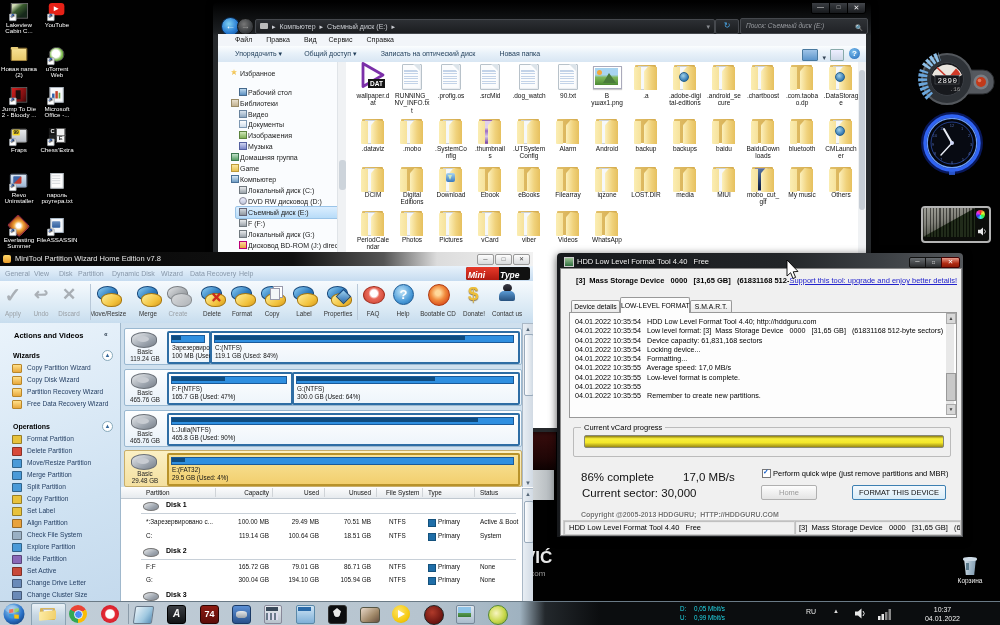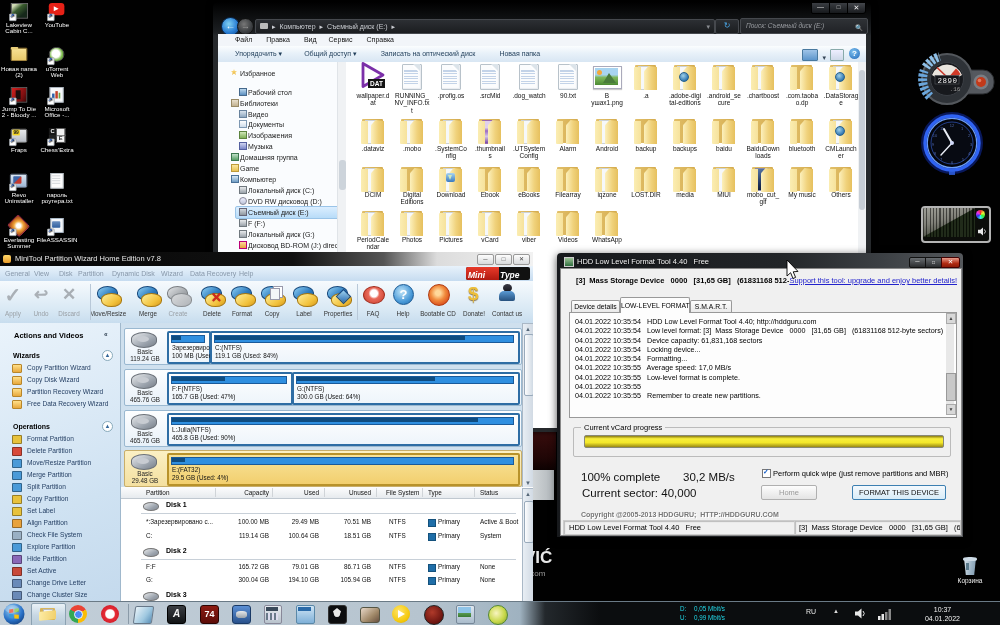--- a/index.html
+++ b/index.html
@@ -808,23 +808,23 @@
     <div class="abs" style="left:385px;top:44px;width:8px;height:102px;background:#e8e8e8;">
       <span class="abs" style="left:0;top:0;width:8px;height:9px;background:#d8d8d8;border:1px solid #aaa;font-size:5px;text-align:center;line-height:8px;color:#444;">▲</span>
       <span class="abs" style="left:0;bottom:0;width:8px;height:9px;background:#d8d8d8;border:1px solid #aaa;font-size:5px;text-align:center;line-height:8px;color:#444;">▼</span>
       <span class="abs" style="left:0;top:60px;width:8px;height:26px;background:#c8c8c8;border:1px solid #999;"></span>
     </div>
 
     <div class="abs" style="left:12px;top:158px;width:376px;height:28px;border:1px solid #bbb;border-radius:2px;"></div>
     <span class="abs" style="left:20px;top:154px;background:#f0f0f0;padding:0 3px;">Current vCard progress</span>
     <div class="abs" style="left:23px;top:166px;width:358px;height:11px;background:linear-gradient(#8a7a10,#f8ef3c 25%,#f4e82a 60%,#9a8a14);border:1px solid #887;border-radius:2px;"></div>
 
-    <span class="abs" style="left:20px;top:202px;font-size:11.5px;color:#111;">100% complete</span>
-    <span class="abs" style="left:122px;top:202px;font-size:11.5px;color:#111;">30,2 MB/s</span>
-    <span class="abs" style="left:21px;top:218px;font-size:11.5px;color:#111;">Current sector: 40,000</span>
+    <span class="abs" style="left:20px;top:202px;font-size:11.5px;color:#111;">86% complete</span>
+    <span class="abs" style="left:122px;top:202px;font-size:11.5px;color:#111;">17,0 MB/s</span>
+    <span class="abs" style="left:21px;top:218px;font-size:11.5px;color:#111;">Current sector: 30,000</span>
 
     <span class="abs" style="left:201px;top:200px;width:7px;height:7px;background:#fff;border:1px solid #777;"></span>
     <span class="abs" style="left:202px;top:199px;color:#1a62c8;font-size:7px;font-weight:bold;">✓</span>
     <span class="abs" style="left:212px;top:200px;white-space:nowrap;">Perform quick wipe (just remove partitions and MBR)</span>
 
     <span class="abs" style="left:200px;top:216px;width:54px;height:13px;background:linear-gradient(#fdfdfd,#e4e4e4);border:1px solid #b0b0b0;border-radius:2px;text-align:center;line-height:13px;color:#9a9a9a;">Home</span>
     <span class="abs" style="left:291px;top:216px;width:92px;height:13px;background:linear-gradient(#f4f9fd,#d8ecf8);border:1px solid #3c7fb1;border-radius:2px;text-align:center;line-height:13px;color:#111;">FORMAT THIS DEVICE</span>
 
     <span class="abs" style="left:20px;top:242px;color:#777;text-shadow:1px 1px 0 #fff;font-size:7px;font-weight:bold;">Copyright @2005-2013 HDDGURU;&nbsp;&nbsp;HTTP://HDDGURU.COM</span>
 

